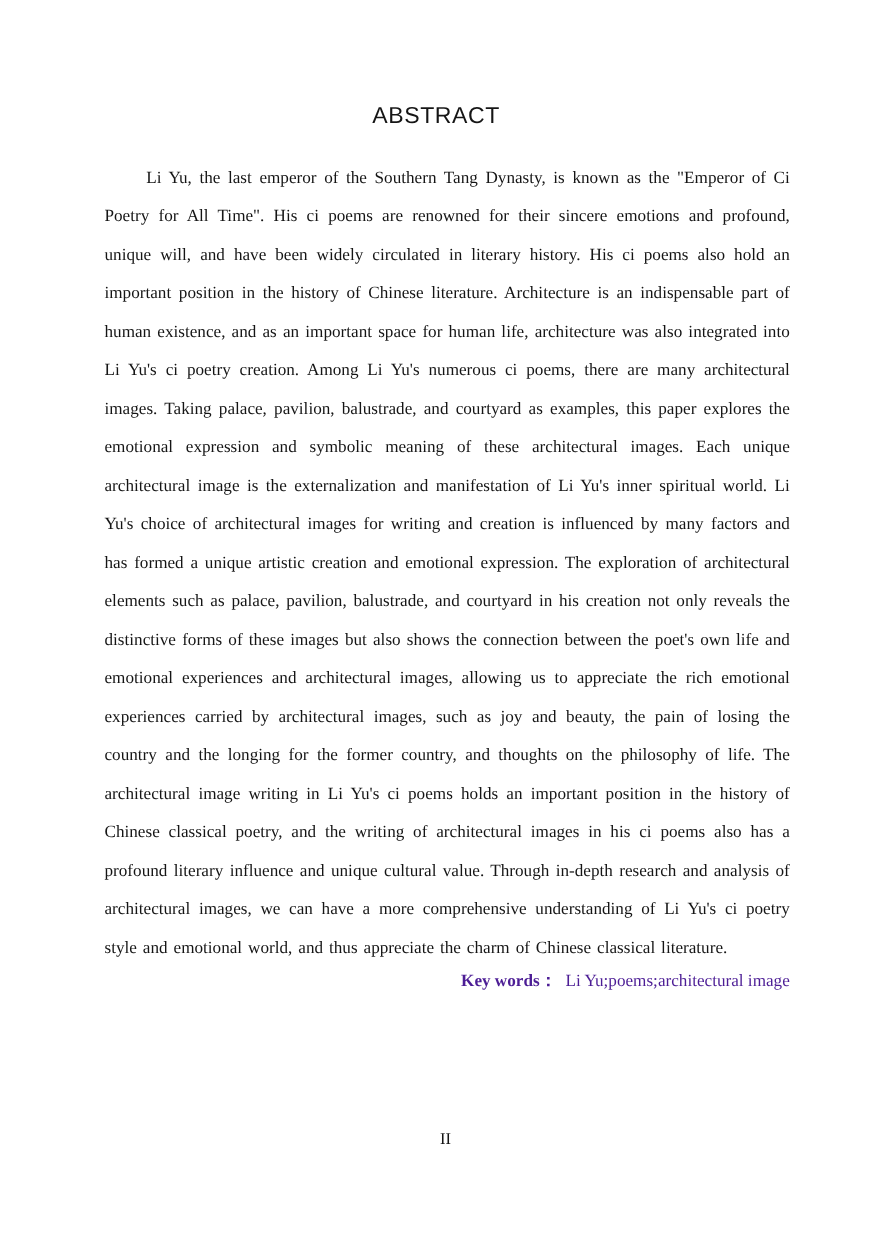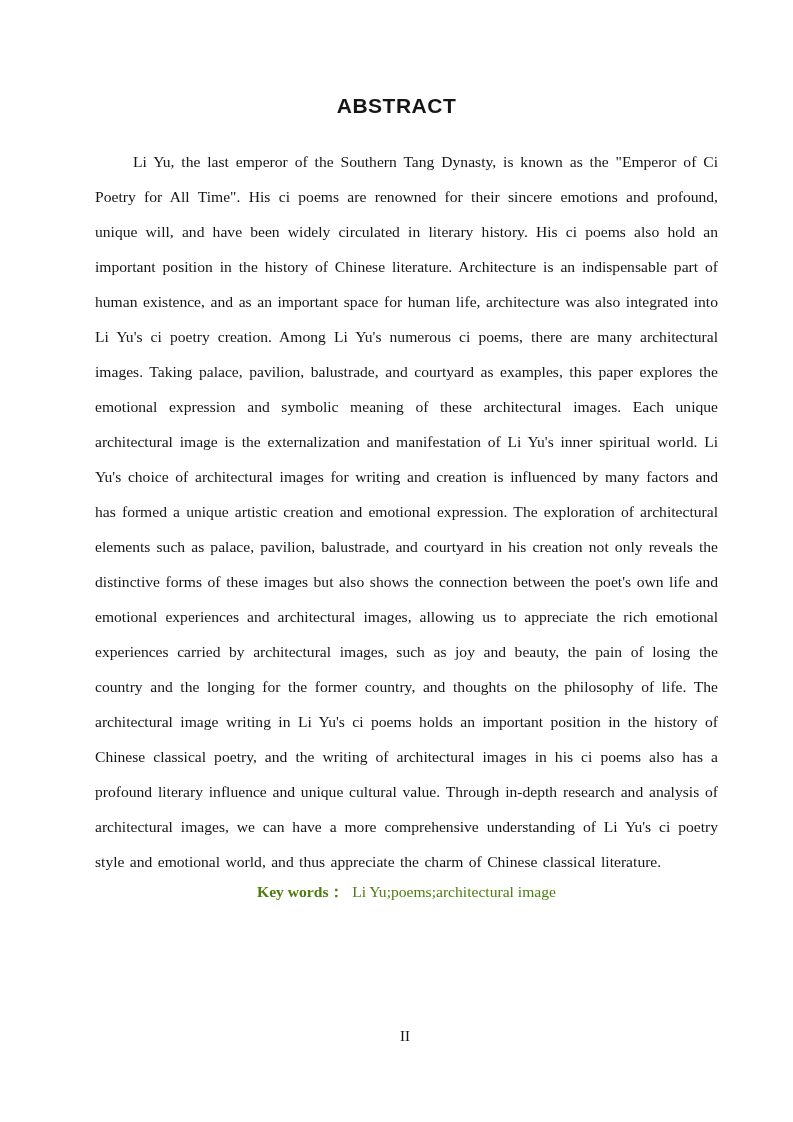--- a/index.html
+++ b/index.html
@@ -13,21 +13,21 @@
     font-family: "Liberation Serif", "DejaVu Serif", serif;
     color: #111111;
   }
   .doc-title {
     position: absolute;
     top: 94px;
     left: 0;
     width: 100%;
     text-align: center;
     font-family: "Liberation Sans", "DejaVu Sans", sans-serif;
-    font-weight: 700;
+    font-weight: 400;
     font-size: 21px;
     letter-spacing: 0.5px;
     color: #151515;
   }
   .content {
     position: absolute;
     left: 95px;
     top: 144px;
     width: 623px;
   }
@@ -35,22 +35,22 @@
     font-size: 15.6px;
     line-height: 35px;
     text-align: justify;
     text-indent: 38px;
     word-spacing: 1.5px;
     color: #151515;
   }
   .keywords-line {
     font-size: 15.6px;
     line-height: 26.75px;
-    text-align: center;
-    color: #4d7c0f;
+    text-align: right;
+    color: #4c1d95;
   }
   .keywords-label {
     font-weight: 700;
     padding-right: 8px;
   }
   .page-number {
     position: absolute;
     top: 1028px;
     left: 0;
     width: 100%;

